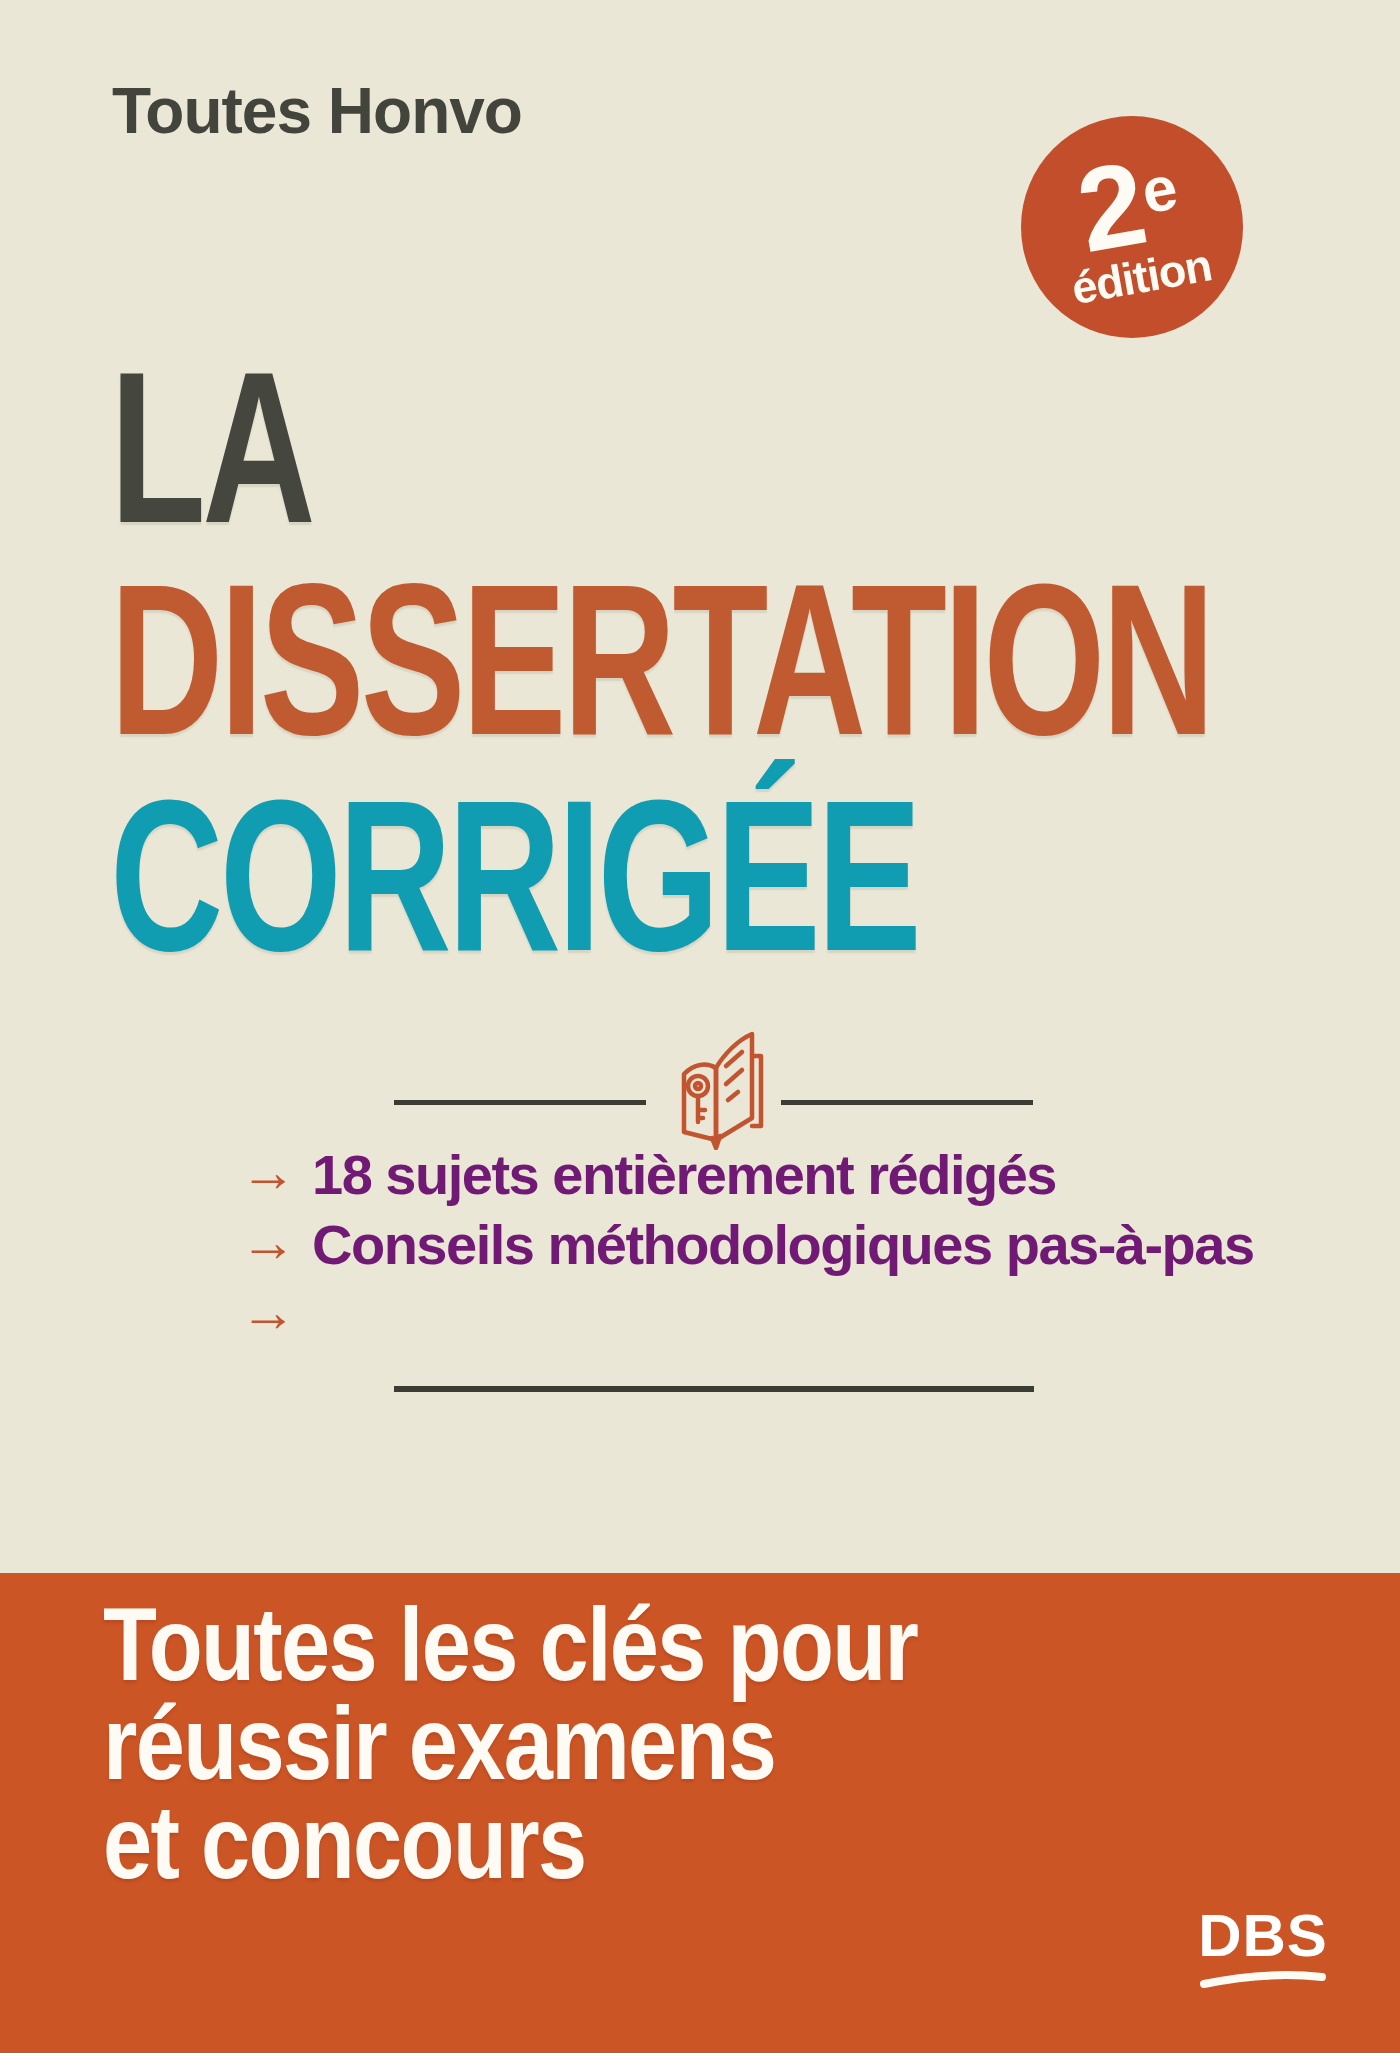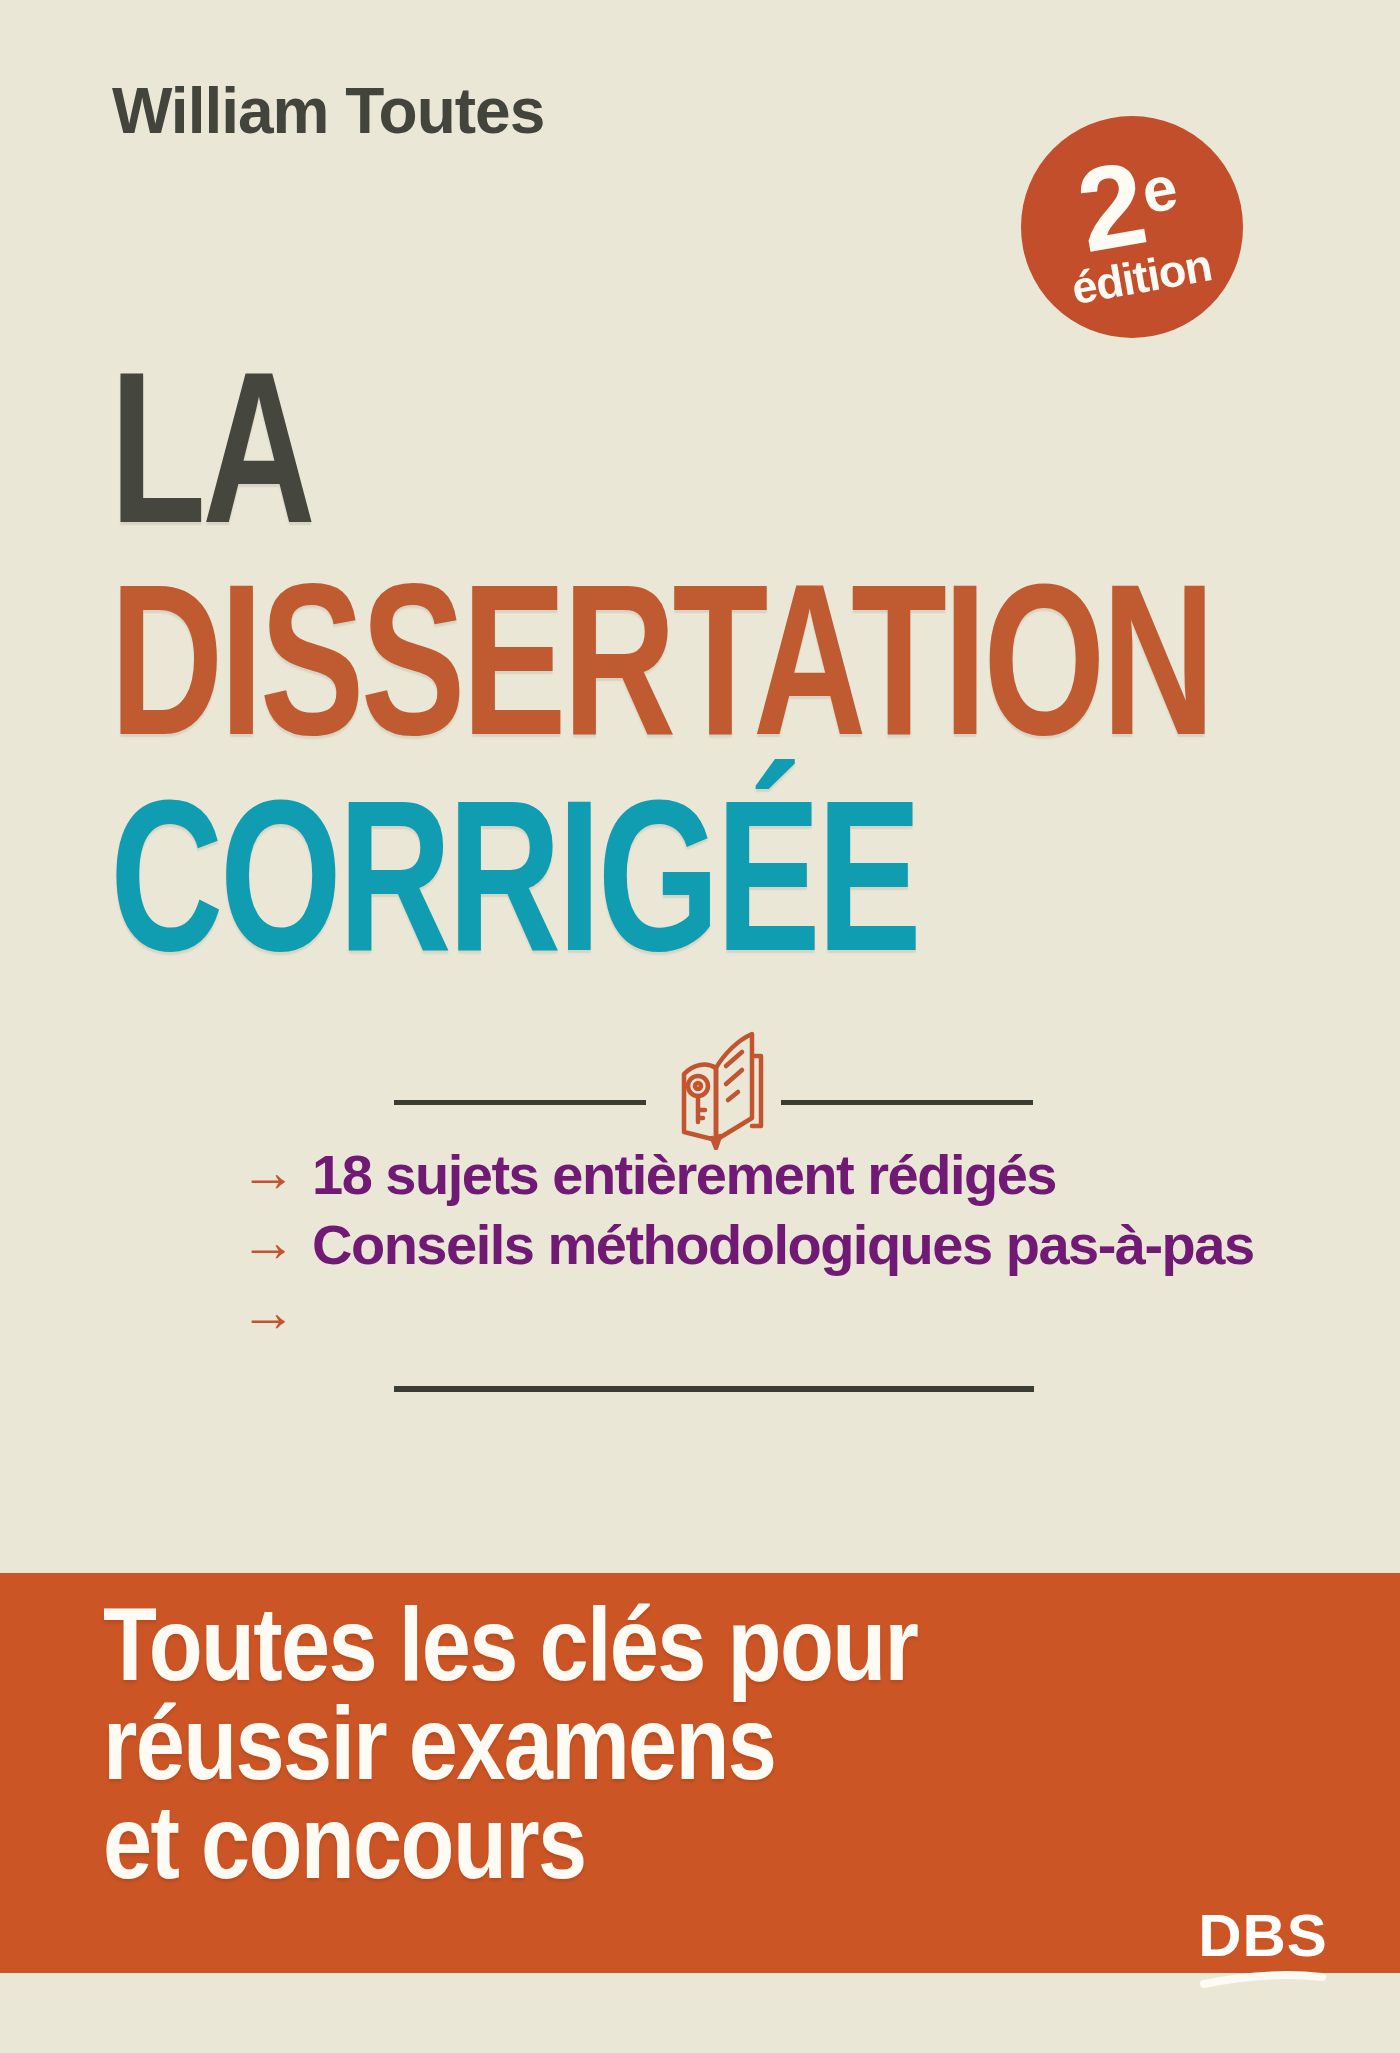--- a/index.html
+++ b/index.html
@@ -41,37 +41,37 @@
   .feature-item{display:flex;align-items:center;height:70px;}
   .feature-arrow{
     font-size:56px;font-weight:400;color:#C25530;margin-right:16px;
     line-height:70px;transform:translateY(-3px);
   }
   .feature-text{
     font-size:56px;font-weight:bold;color:#701a75;letter-spacing:-1.5px;
     line-height:70px;white-space:nowrap;
   }
 
-  .banner{position:absolute;left:0;top:1573px;width:1400px;height:400px;background:#CC5526;}
+  .banner{position:absolute;left:0;top:1573px;width:1400px;height:480px;background:#CC5526;}
   .banner-text{
     position:absolute;left:103px;top:22px;
     font-size:104px;font-weight:bold;color:#FDFBF4;line-height:99px;
     letter-spacing:-2px;transform:scaleX(0.85);transform-origin:left top;
     white-space:nowrap;text-shadow:0 3px 3px rgba(90,30,10,0.15);
   }
   .publisher{position:absolute;left:1198px;top:333px;width:130px;text-align:center;}
   .publisher-name{font-size:60px;font-weight:bold;color:#ffffff;letter-spacing:1px;line-height:1;}
   .publisher-swoosh{display:block;margin-top:2px;}
 </style>
 </head>
 <body>
 
 <div class="cover">
 
-  <div class="author">William Toutes</div>
+  <div class="author">Toutes Honvo</div>
 
   <div class="badge">
     <div class="badge-inner">
       <div class="badge-number"><span>2</span><span class="badge-sup">e</span></div>
       <div class="badge-label">édition</div>
     </div>
   </div>
 
   <div class="title-line t-la">LA</div>
   <div class="title-line t-dissertation">DISSERTATION</div>

